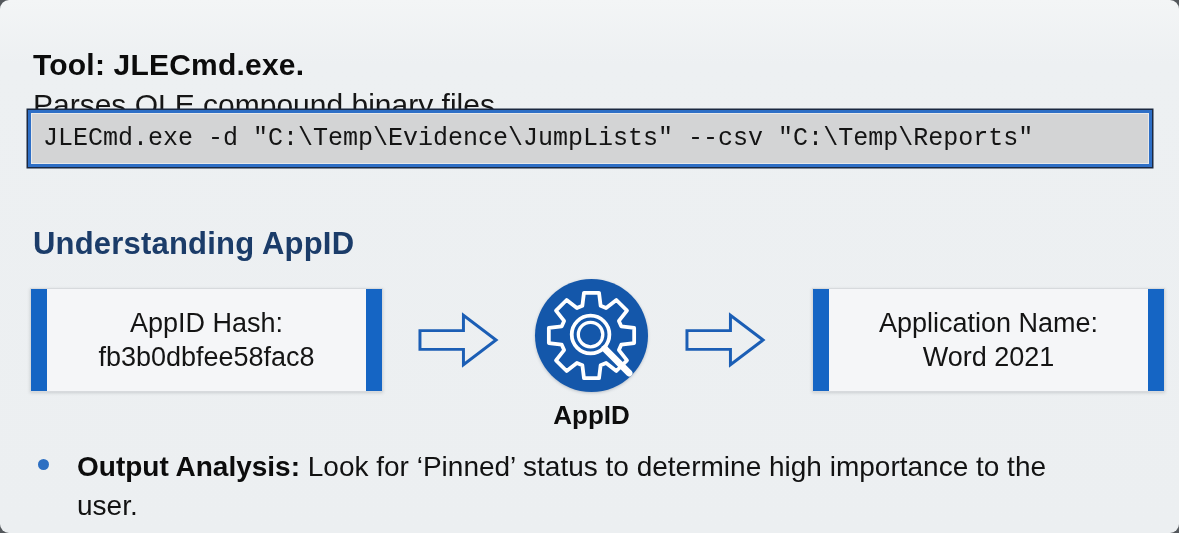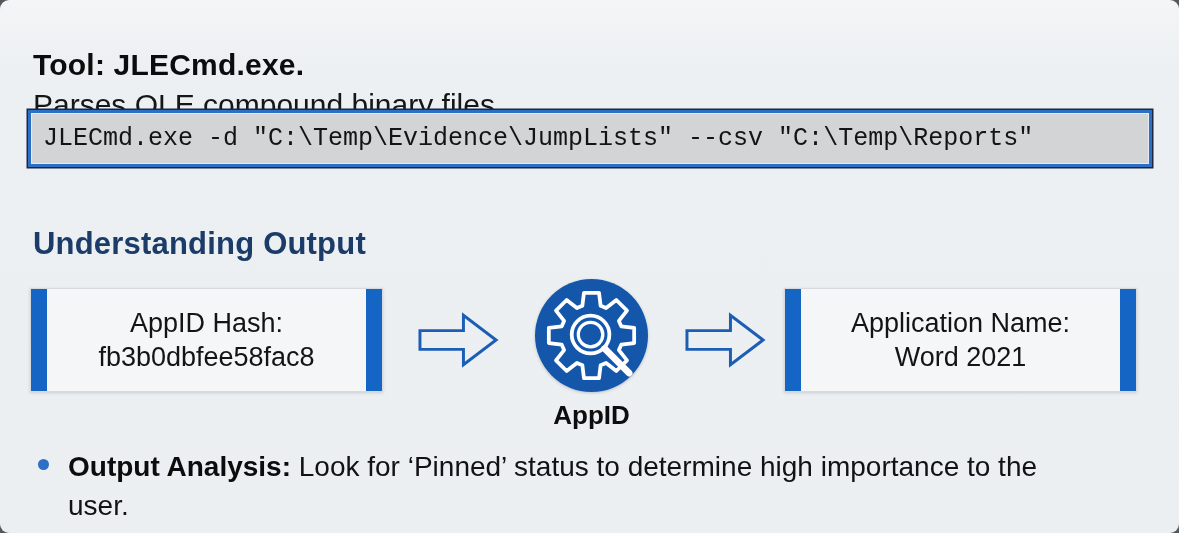--- a/index.html
+++ b/index.html
@@ -44,21 +44,21 @@
   
   .io-box {
     position: absolute; top: 288px; width: 353px; height: 104px;
     background: #f5f6f8;
     border: 1px solid #d7dadd;
     box-shadow: 0 1px 3px rgba(40,50,60,0.18);
     display: flex; flex-direction: column; align-items: center; justify-content: center;
     text-align: center;
   }
   .io-box.left { left: 30px; }
-  .io-box.right { left: 784px; }
+  .io-box.right { left: 812px; }
   .io-box .accent-bar {
     position: absolute; top: 0; bottom: 0; width: 16px; background: #1565c4;
   }
   .io-box .accent-bar.bar-left { left: 0; }
   .io-box .accent-bar.bar-right { right: 0; }
   .io-box span { display: block; font-size: 27px; line-height: 34px; color: #141414; }
 
   .flow-arrow { position: absolute; top: 311px; width: 83px; height: 58px; }
   .flow-arrow.a1 { left: 417px; }
   .flow-arrow.a2 { left: 684px; }
@@ -74,38 +74,38 @@
     position: absolute; left: 535px; top: 400px; width: 113px;
     text-align: center; font-size: 26px; font-weight: bold; color: #0d0d0d;
   }
 
   
   .bullet-row { position: absolute; left: 38px; top: 447px; width: 1120px; display: flex; }
   .bullet-dot {
     width: 11px; height: 11px; border-radius: 50%; background: #2d6fc2;
     margin-top: 12px; margin-right: 19px; flex: 0 0 auto;
   }
-  .bullet-text { font-size: 28px; line-height: 39px; color: #121212; }
+  .bullet-text { font-size: 28px; line-height: 39px; color: #121212; margin-left: 9px; }
   .bullet-text strong { font-weight: bold; color: #0c0c0c; }
 </style>
 </head>
 <body>
 
 <div class="slide">
 
   <div class="header">
     <h1>Tool: JLECmd.exe.</h1>
     <p>Parses OLE compound binary files.</p>
   </div>
 
   <div class="code-box">
     <code>JLECmd.exe -d "C:\Temp\Evidence\JumpLists" --csv "C:\Temp\Reports"</code>
   </div>
 
-  <div class="section-heading">Understanding Output</div>
+  <div class="section-heading">Understanding AppID</div>
 
   <div class="io-box left">
     <div class="accent-bar bar-left"></div>
     <div class="accent-bar bar-right"></div>
     <span>AppID Hash:</span>
     <span>fb3b0dbfee58fac8</span>
   </div>
 
   <svg class="flow-arrow a1" viewBox="0 0 84 58">
     <polygon points="3,19.5 47,19.5 47,4 80,29 47,54 47,38.5 3,38.5" fill="none" stroke="#1b5eb5" stroke-width="3" stroke-linejoin="miter"></polygon>

